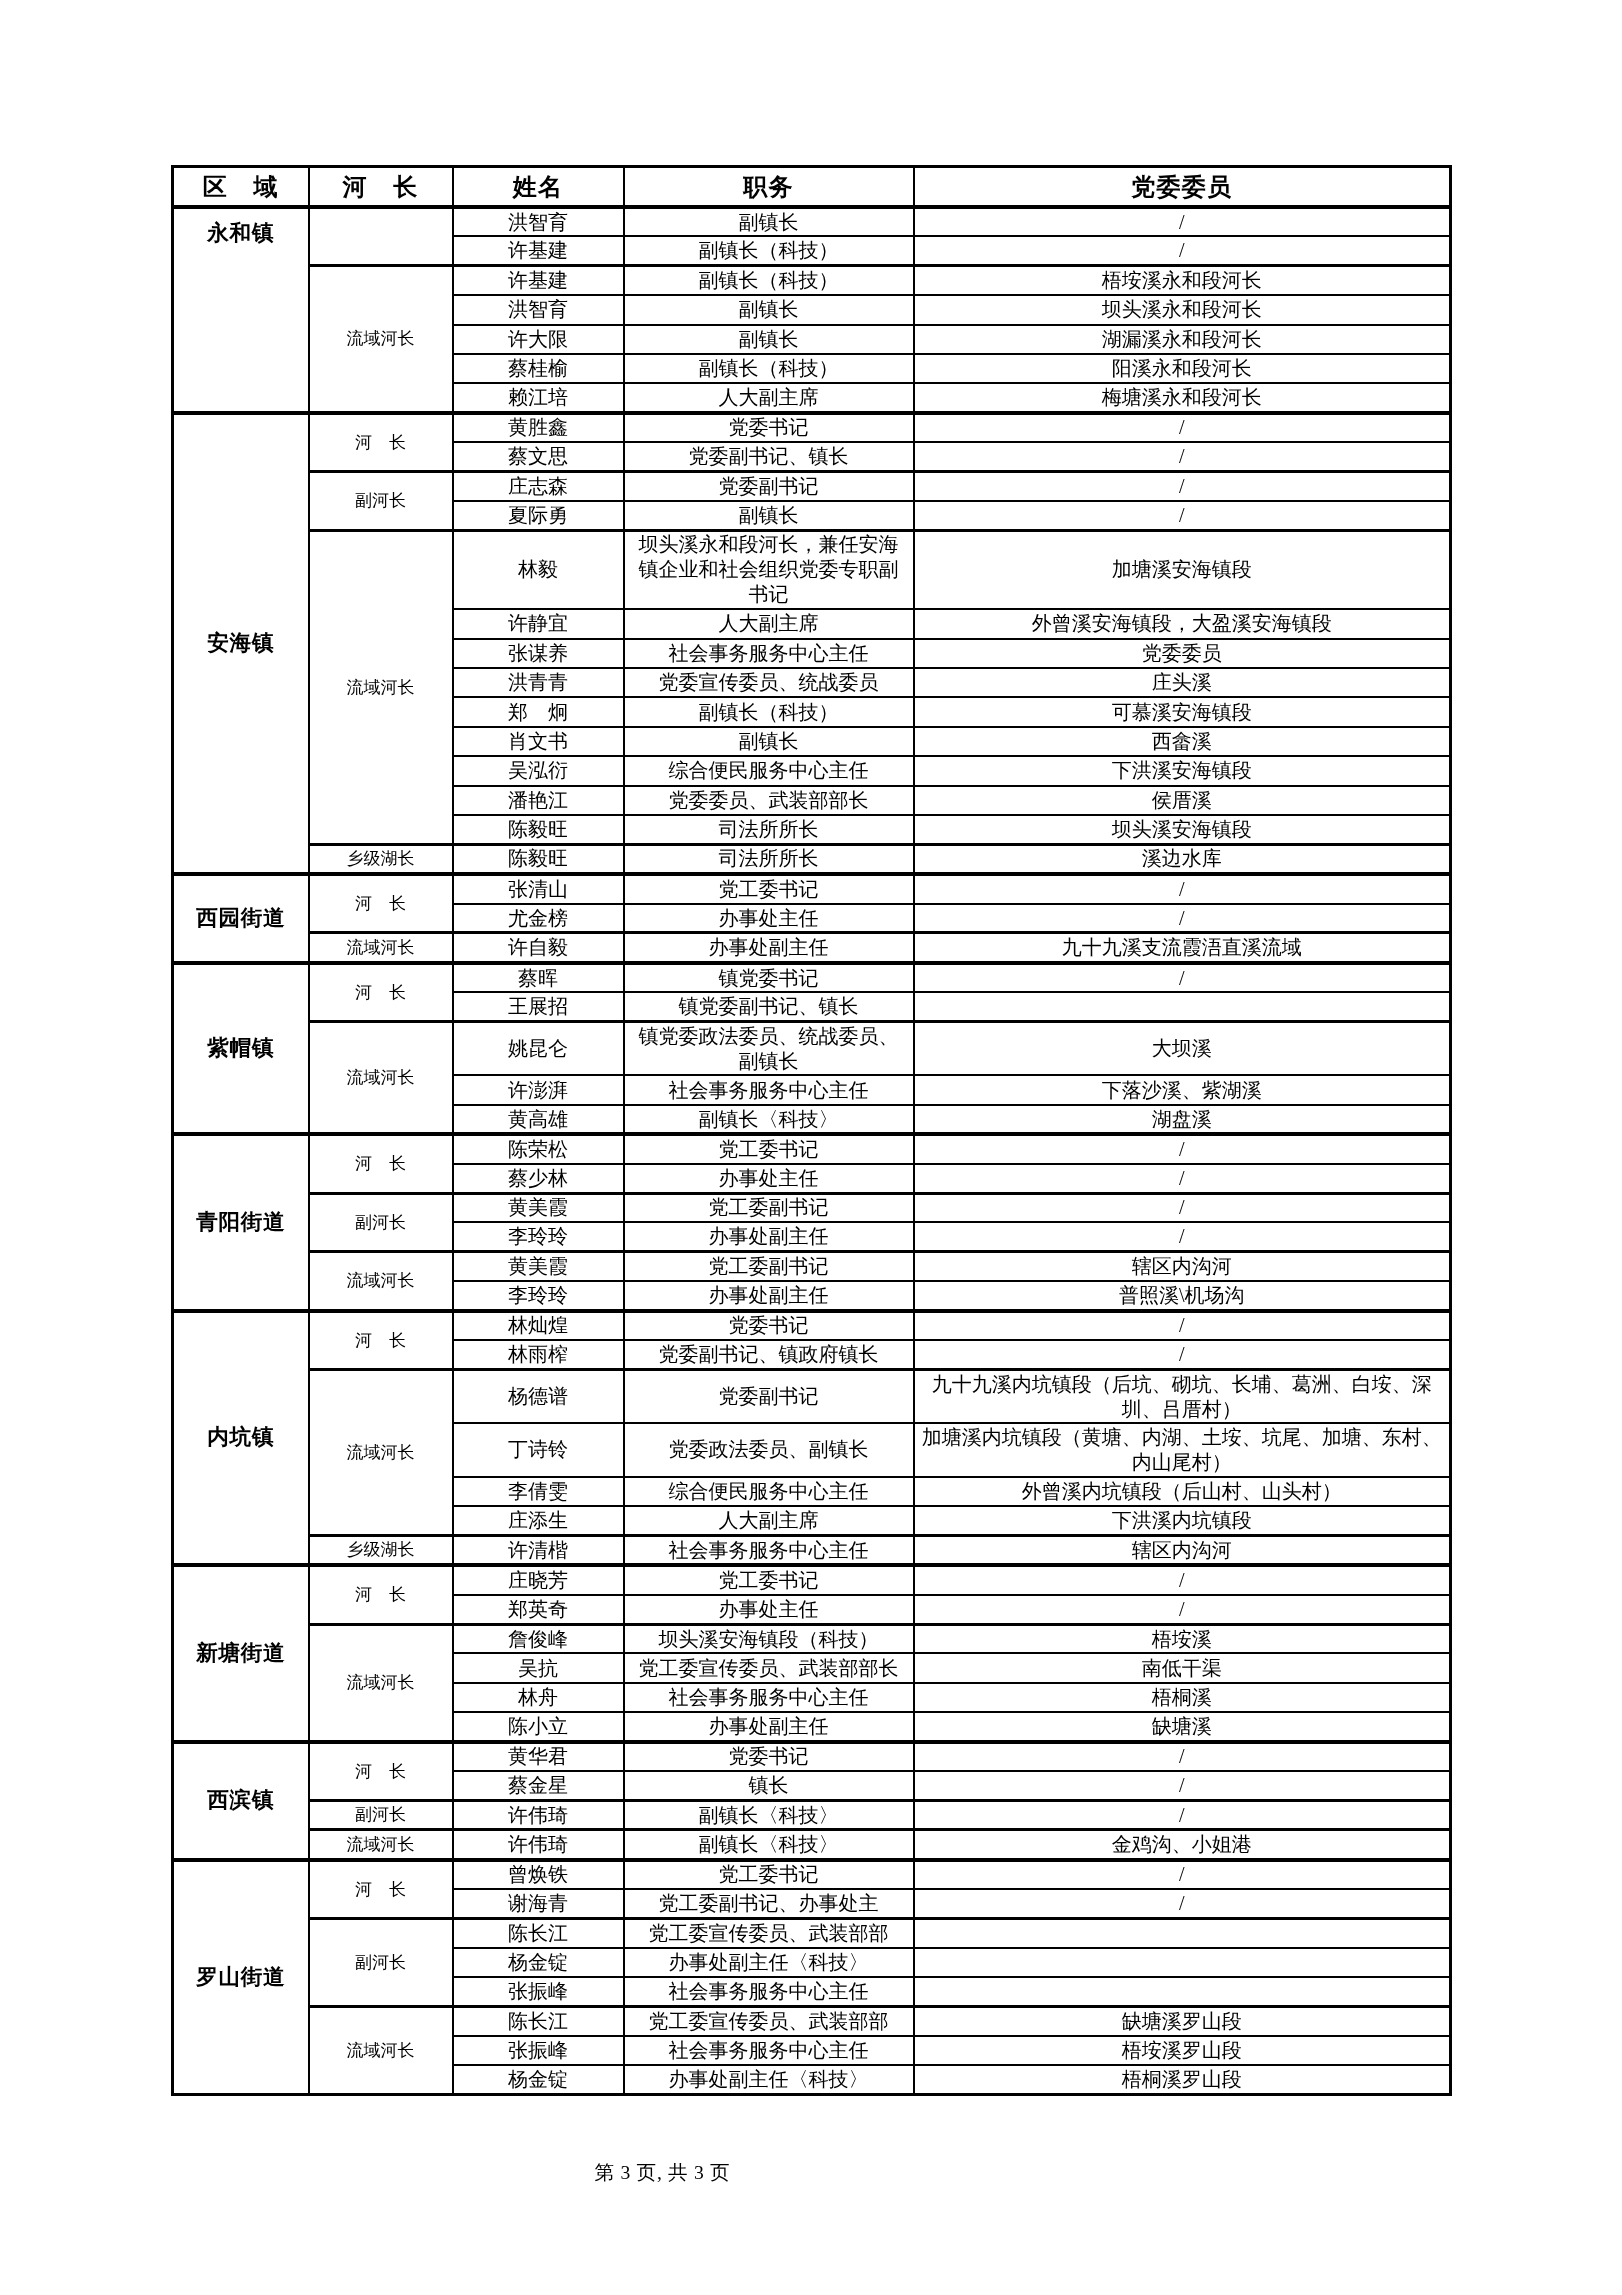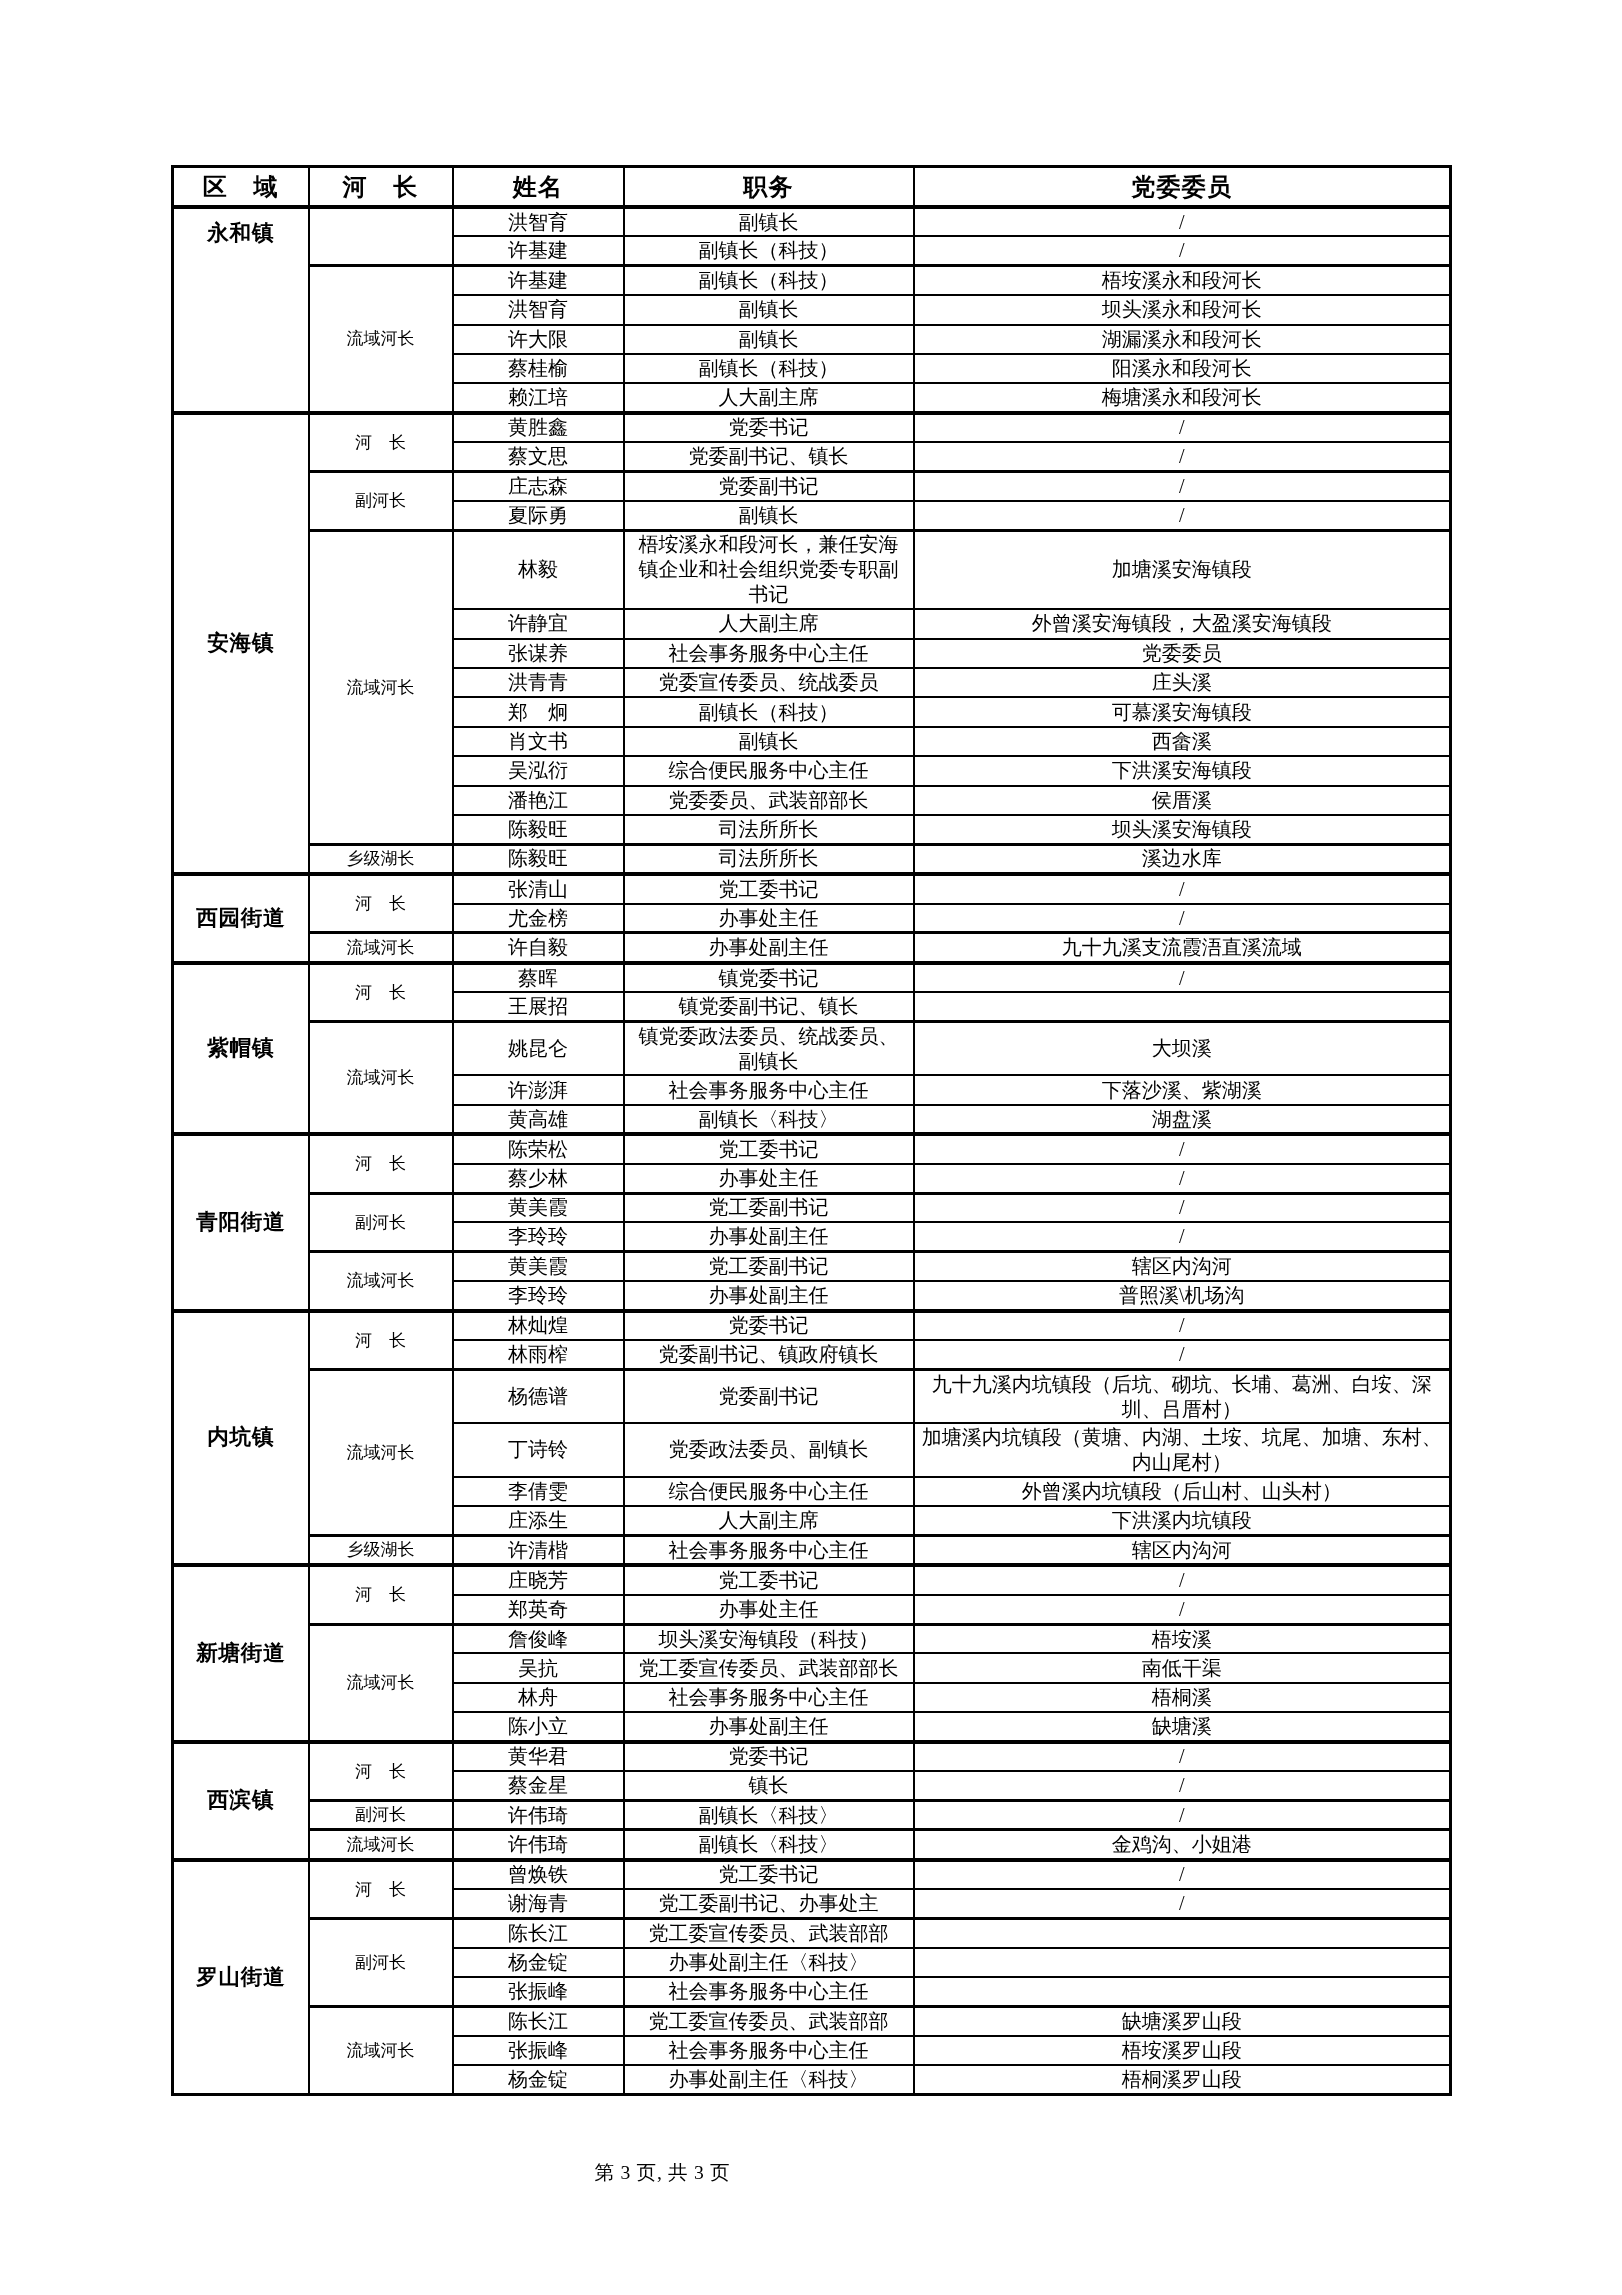--- a/index.html
+++ b/index.html
@@ -108,21 +108,21 @@
           <td>/</td>
         </tr>
         <tr>
           <td>夏际勇</td>
           <td>副镇长</td>
           <td>/</td>
         </tr>
         <tr class="group-start">
           <td class="chief-type" rowspan="9">流域河长</td>
           <td>林毅</td>
-          <td>梧垵溪永和段河长，兼任安海镇企业和社会组织党委专职副书记</td>
+          <td>坝头溪永和段河长，兼任安海镇企业和社会组织党委专职副书记</td>
           <td>加塘溪安海镇段</td>
         </tr>
         <tr>
           <td>许静宜</td>
           <td>人大副主席</td>
           <td>外曾溪安海镇段，大盈溪安海镇段</td>
         </tr>
         <tr>
           <td>张谋养</td>
           <td>社会事务服务中心主任</td>

